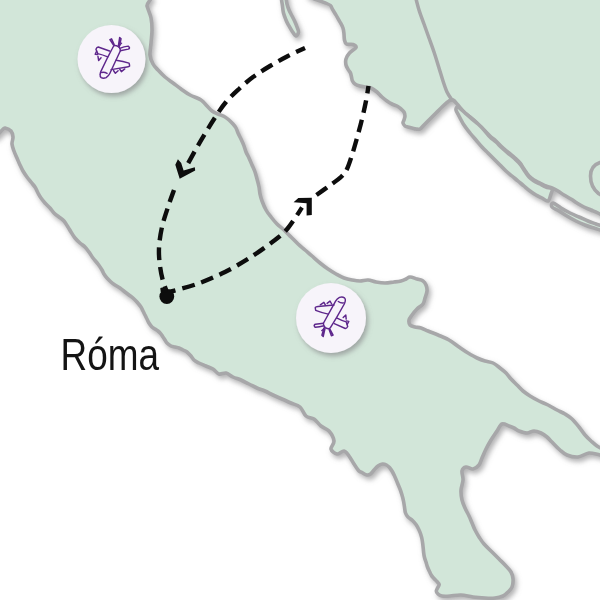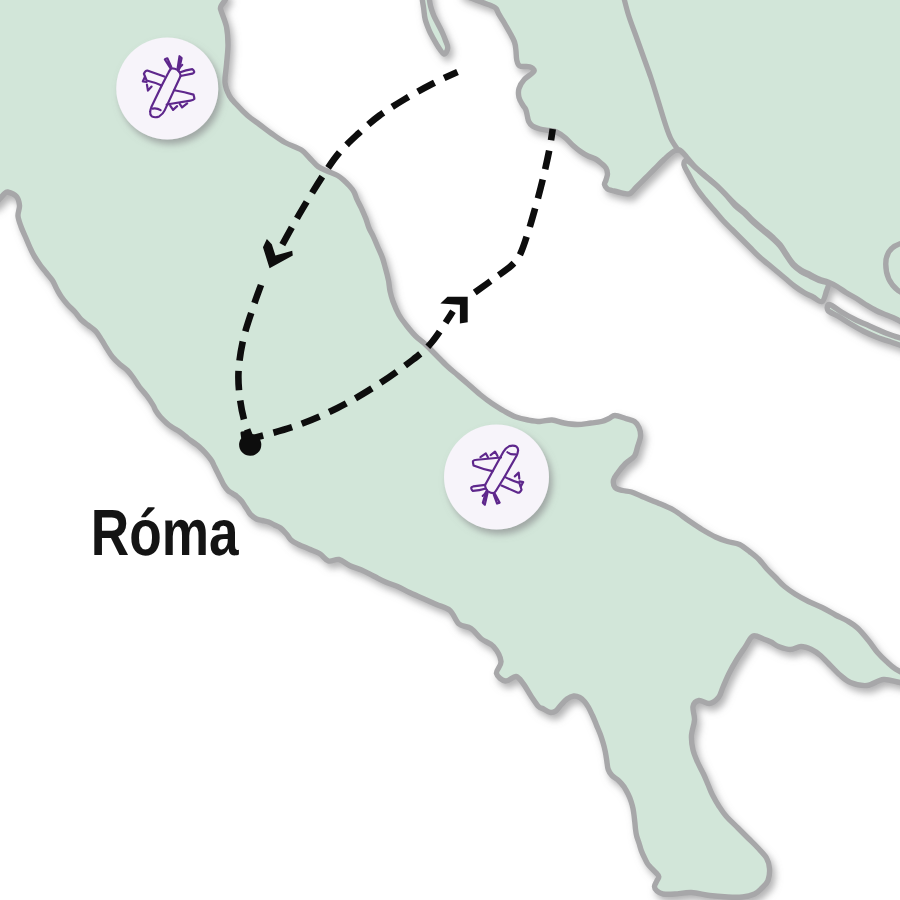--- a/index.html
+++ b/index.html
@@ -1,16 +1,16 @@
 <!DOCTYPE html>
 <html><head><meta charset="utf-8">
 <style>
   html,body { margin:0; padding:0; background:#ffffff; }
   #wrap { width:600px; height:600px; position:relative; overflow:hidden;
-          font-family:"Liberation Sans", sans-serif;font-weight:bold; }
+          font-family:"Liberation Sans", sans-serif; }
 </style></head>
 <body>
 <div id="wrap">
 <svg width="600" height="600" viewBox="0 0 600 600">
   <defs>
     <filter id="sh" x="-30%" y="-30%" width="160%" height="160%">
       <feDropShadow dx="2.2" dy="3.2" stdDeviation="2.4" flood-color="#848486" flood-opacity="0.62"></feDropShadow>
     </filter>
     <filter id="shc" x="-30%" y="-30%" width="160%" height="160%">
       <feDropShadow dx="2.2" dy="3.2" stdDeviation="2.6" flood-color="#848486" flood-opacity="0.65"></feDropShadow>

